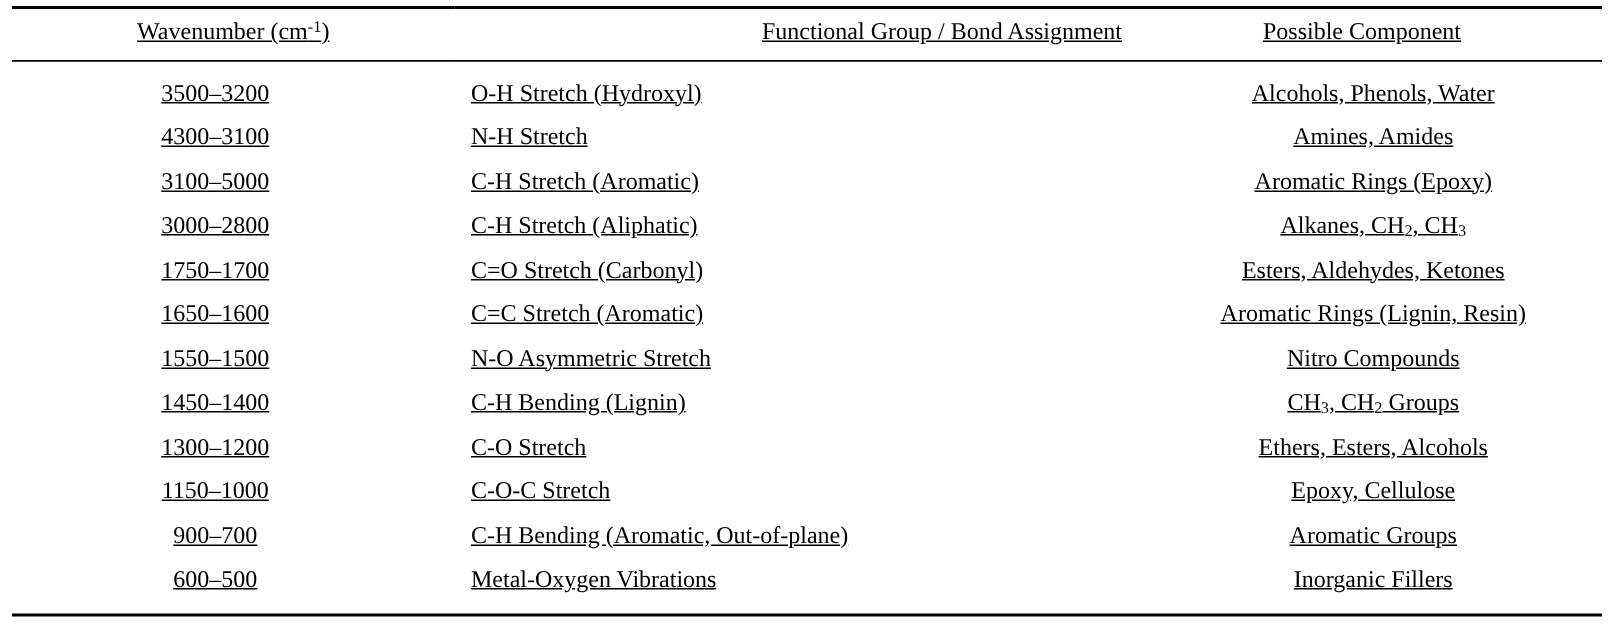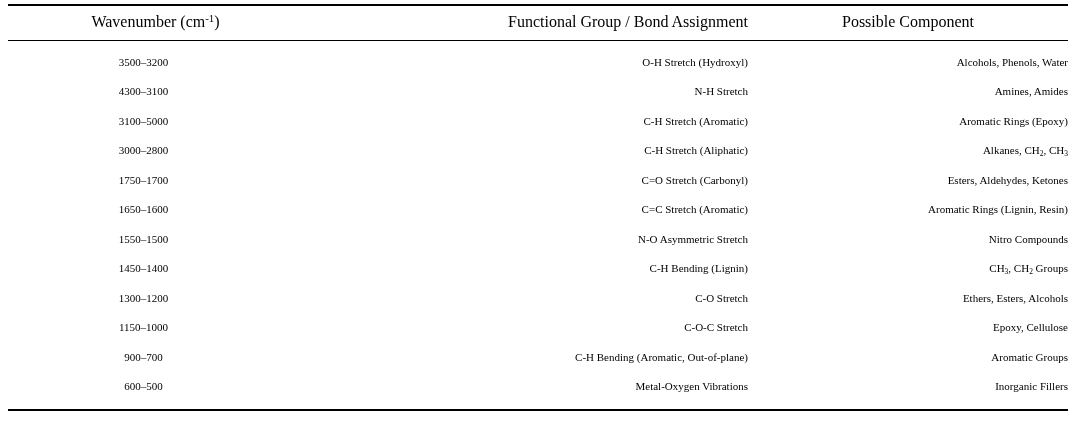--- a/index.html
+++ b/index.html
@@ -18,20 +18,21 @@
     position: absolute;
     left: 8px;
     top: 4px;
     width: 1060px;
   }
   table.ir-table {
     width: 1060px;
     border-collapse: collapse;
     table-layout: fixed;
     font-size: 15.5px;
+    text-decoration: underline;
   }
   col.c-wavenumber { width: 295px; }
   col.c-assignment { width: 445px; }
   col.c-component  { width: 320px; }
 
   
   tr.rule-top-row > th {
     border-top: 2.4px solid #000;
     border-bottom: 1.6px solid #000;
   }
@@ -55,35 +56,35 @@
   }
   th.h-wavenumber { text-align: center; }
   th.h-assignment { text-align: right; }
   th.h-component  { text-align: center; }
 
   tbody td {
     padding: 0;
     height: 29.5px;
     line-height: 29.5px;
     vertical-align: middle;
-    font-size: 11px;
+    font-size: 16px;
     white-space: nowrap;
   }
   tbody tr:first-child td { padding-top: 7px; }
 
   td.cell-wavenumber {
     text-align: center;
     padding-right: 24px;
   }
   td.cell-assignment {
-    text-align: right;
+    text-align: left;
     padding-left: 11px;
   }
   td.cell-component {
-    text-align: right;
+    text-align: center;
     padding-left: 15px;
   }
   sub {
     font-size: 0.68em;
     vertical-align: -0.22em;
     line-height: 0;
   }
   sup {
     font-size: 0.68em;
     vertical-align: 0.42em;

